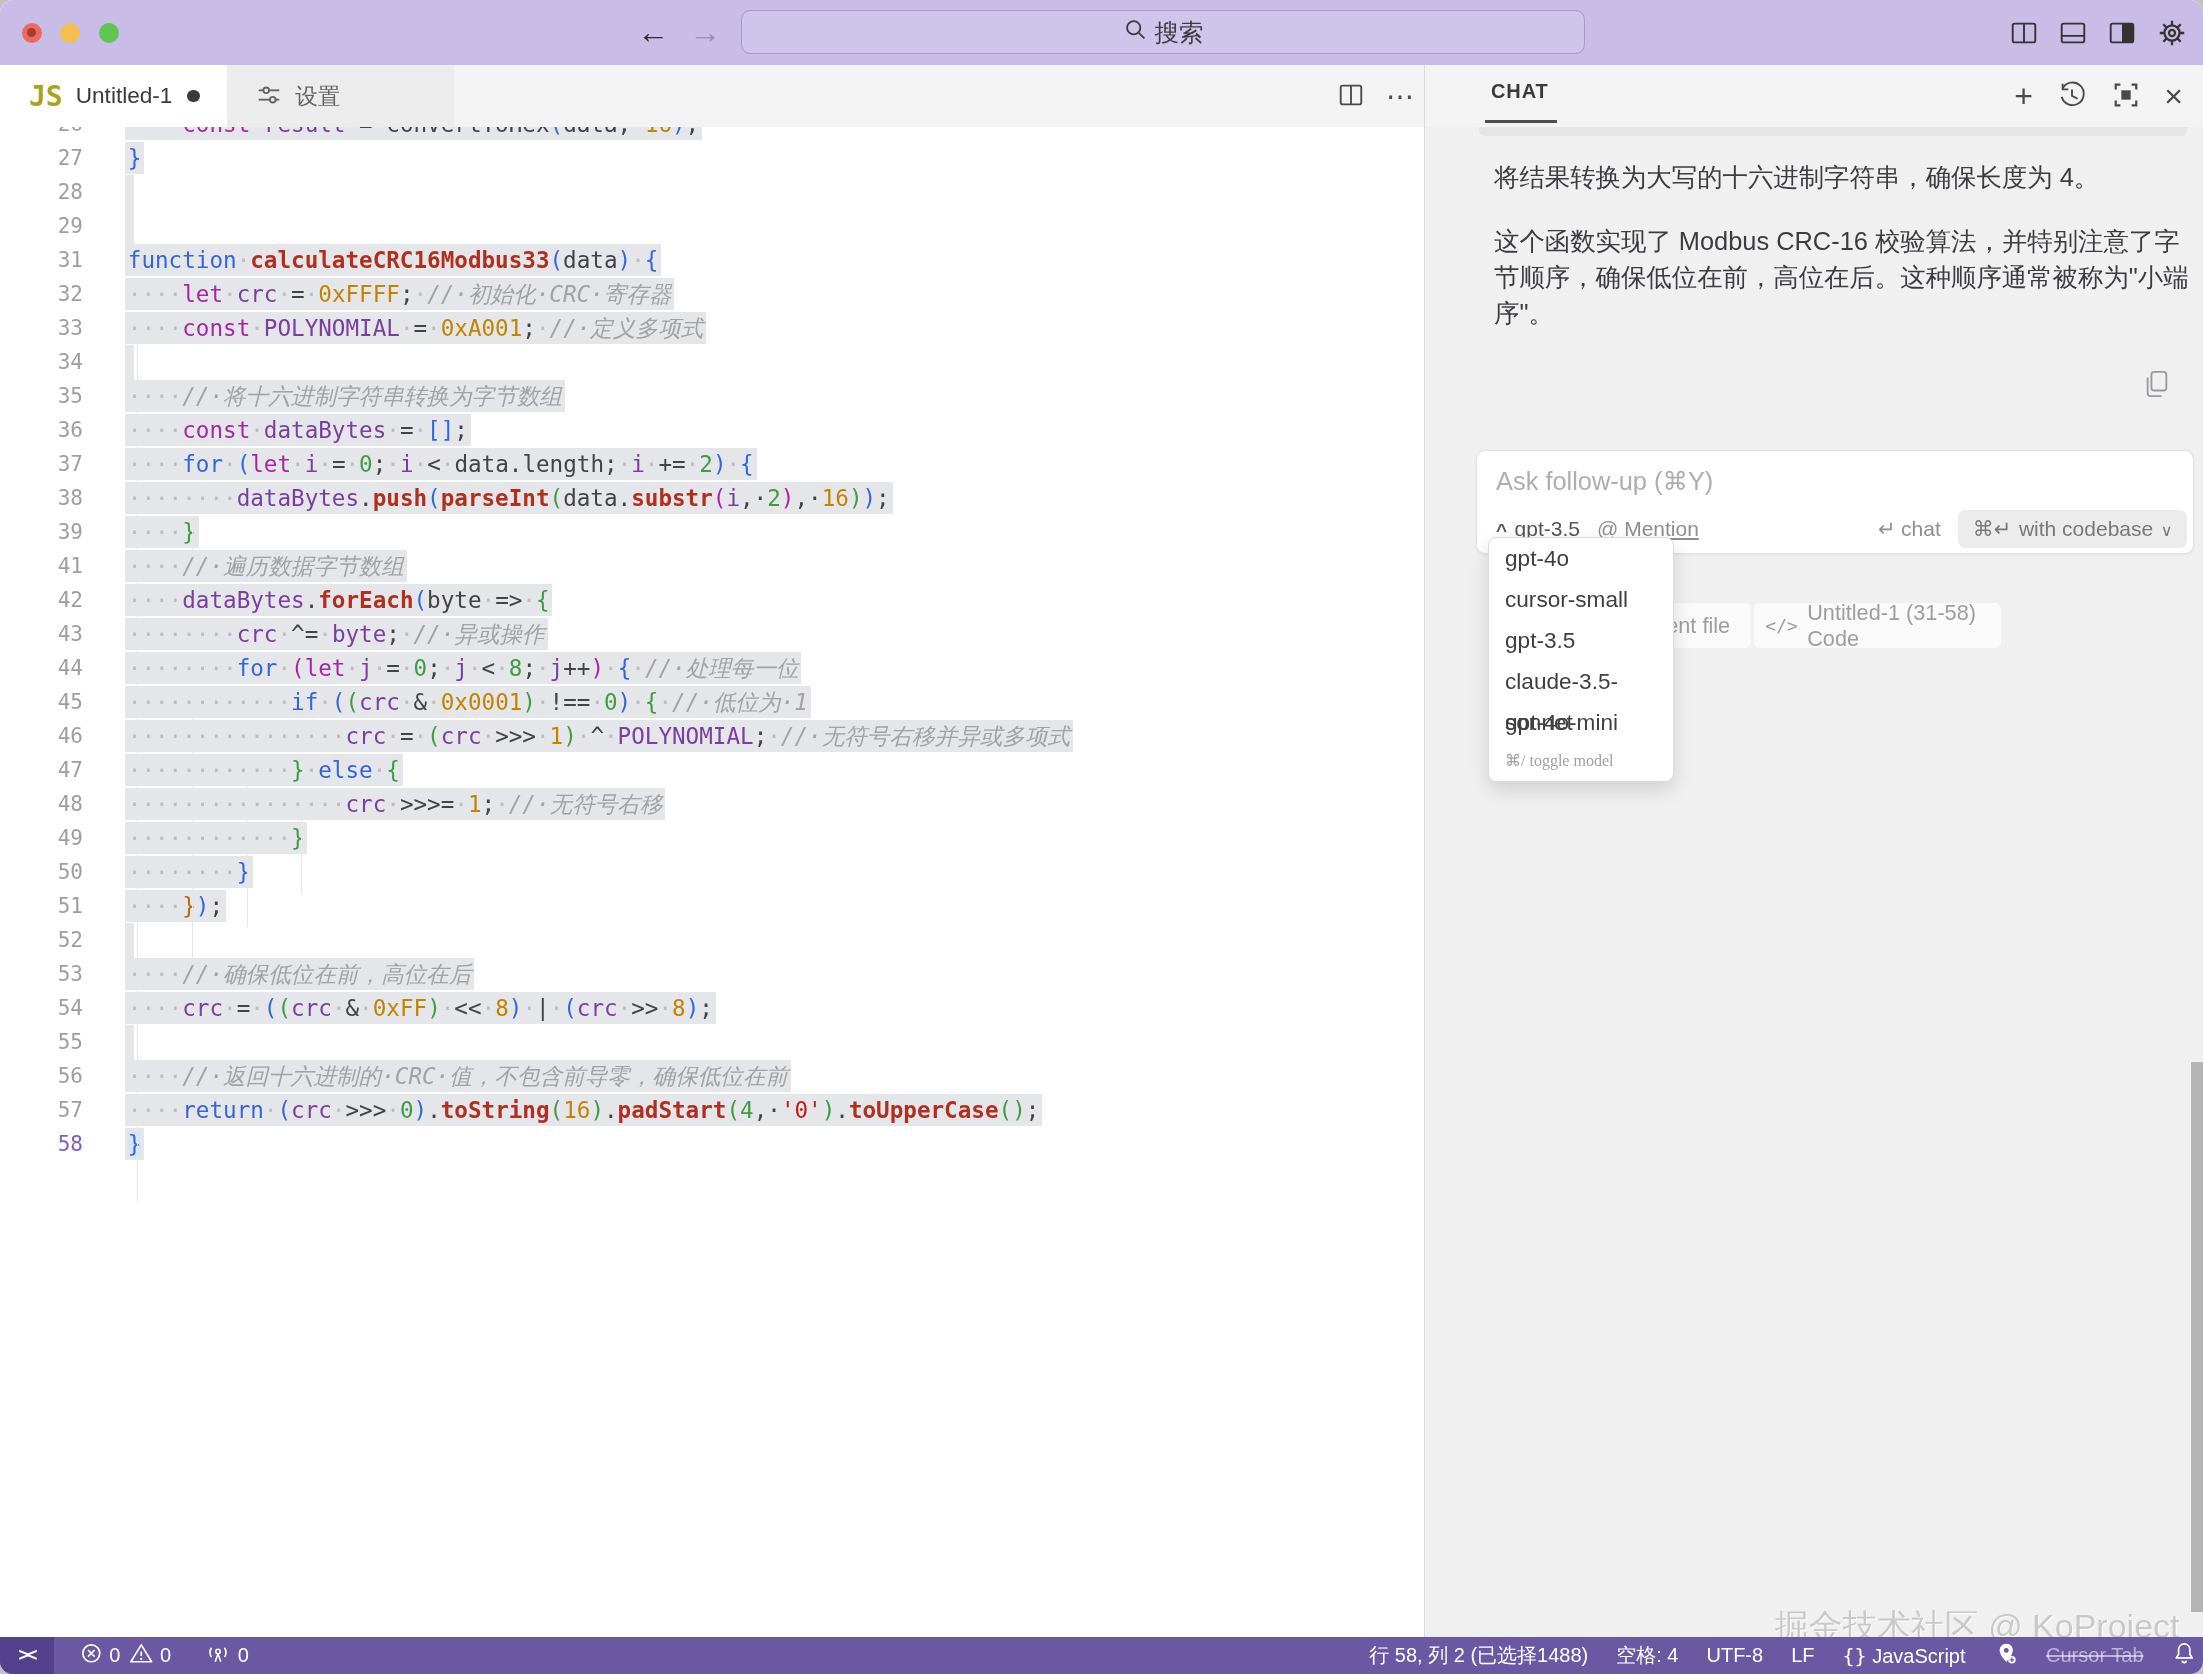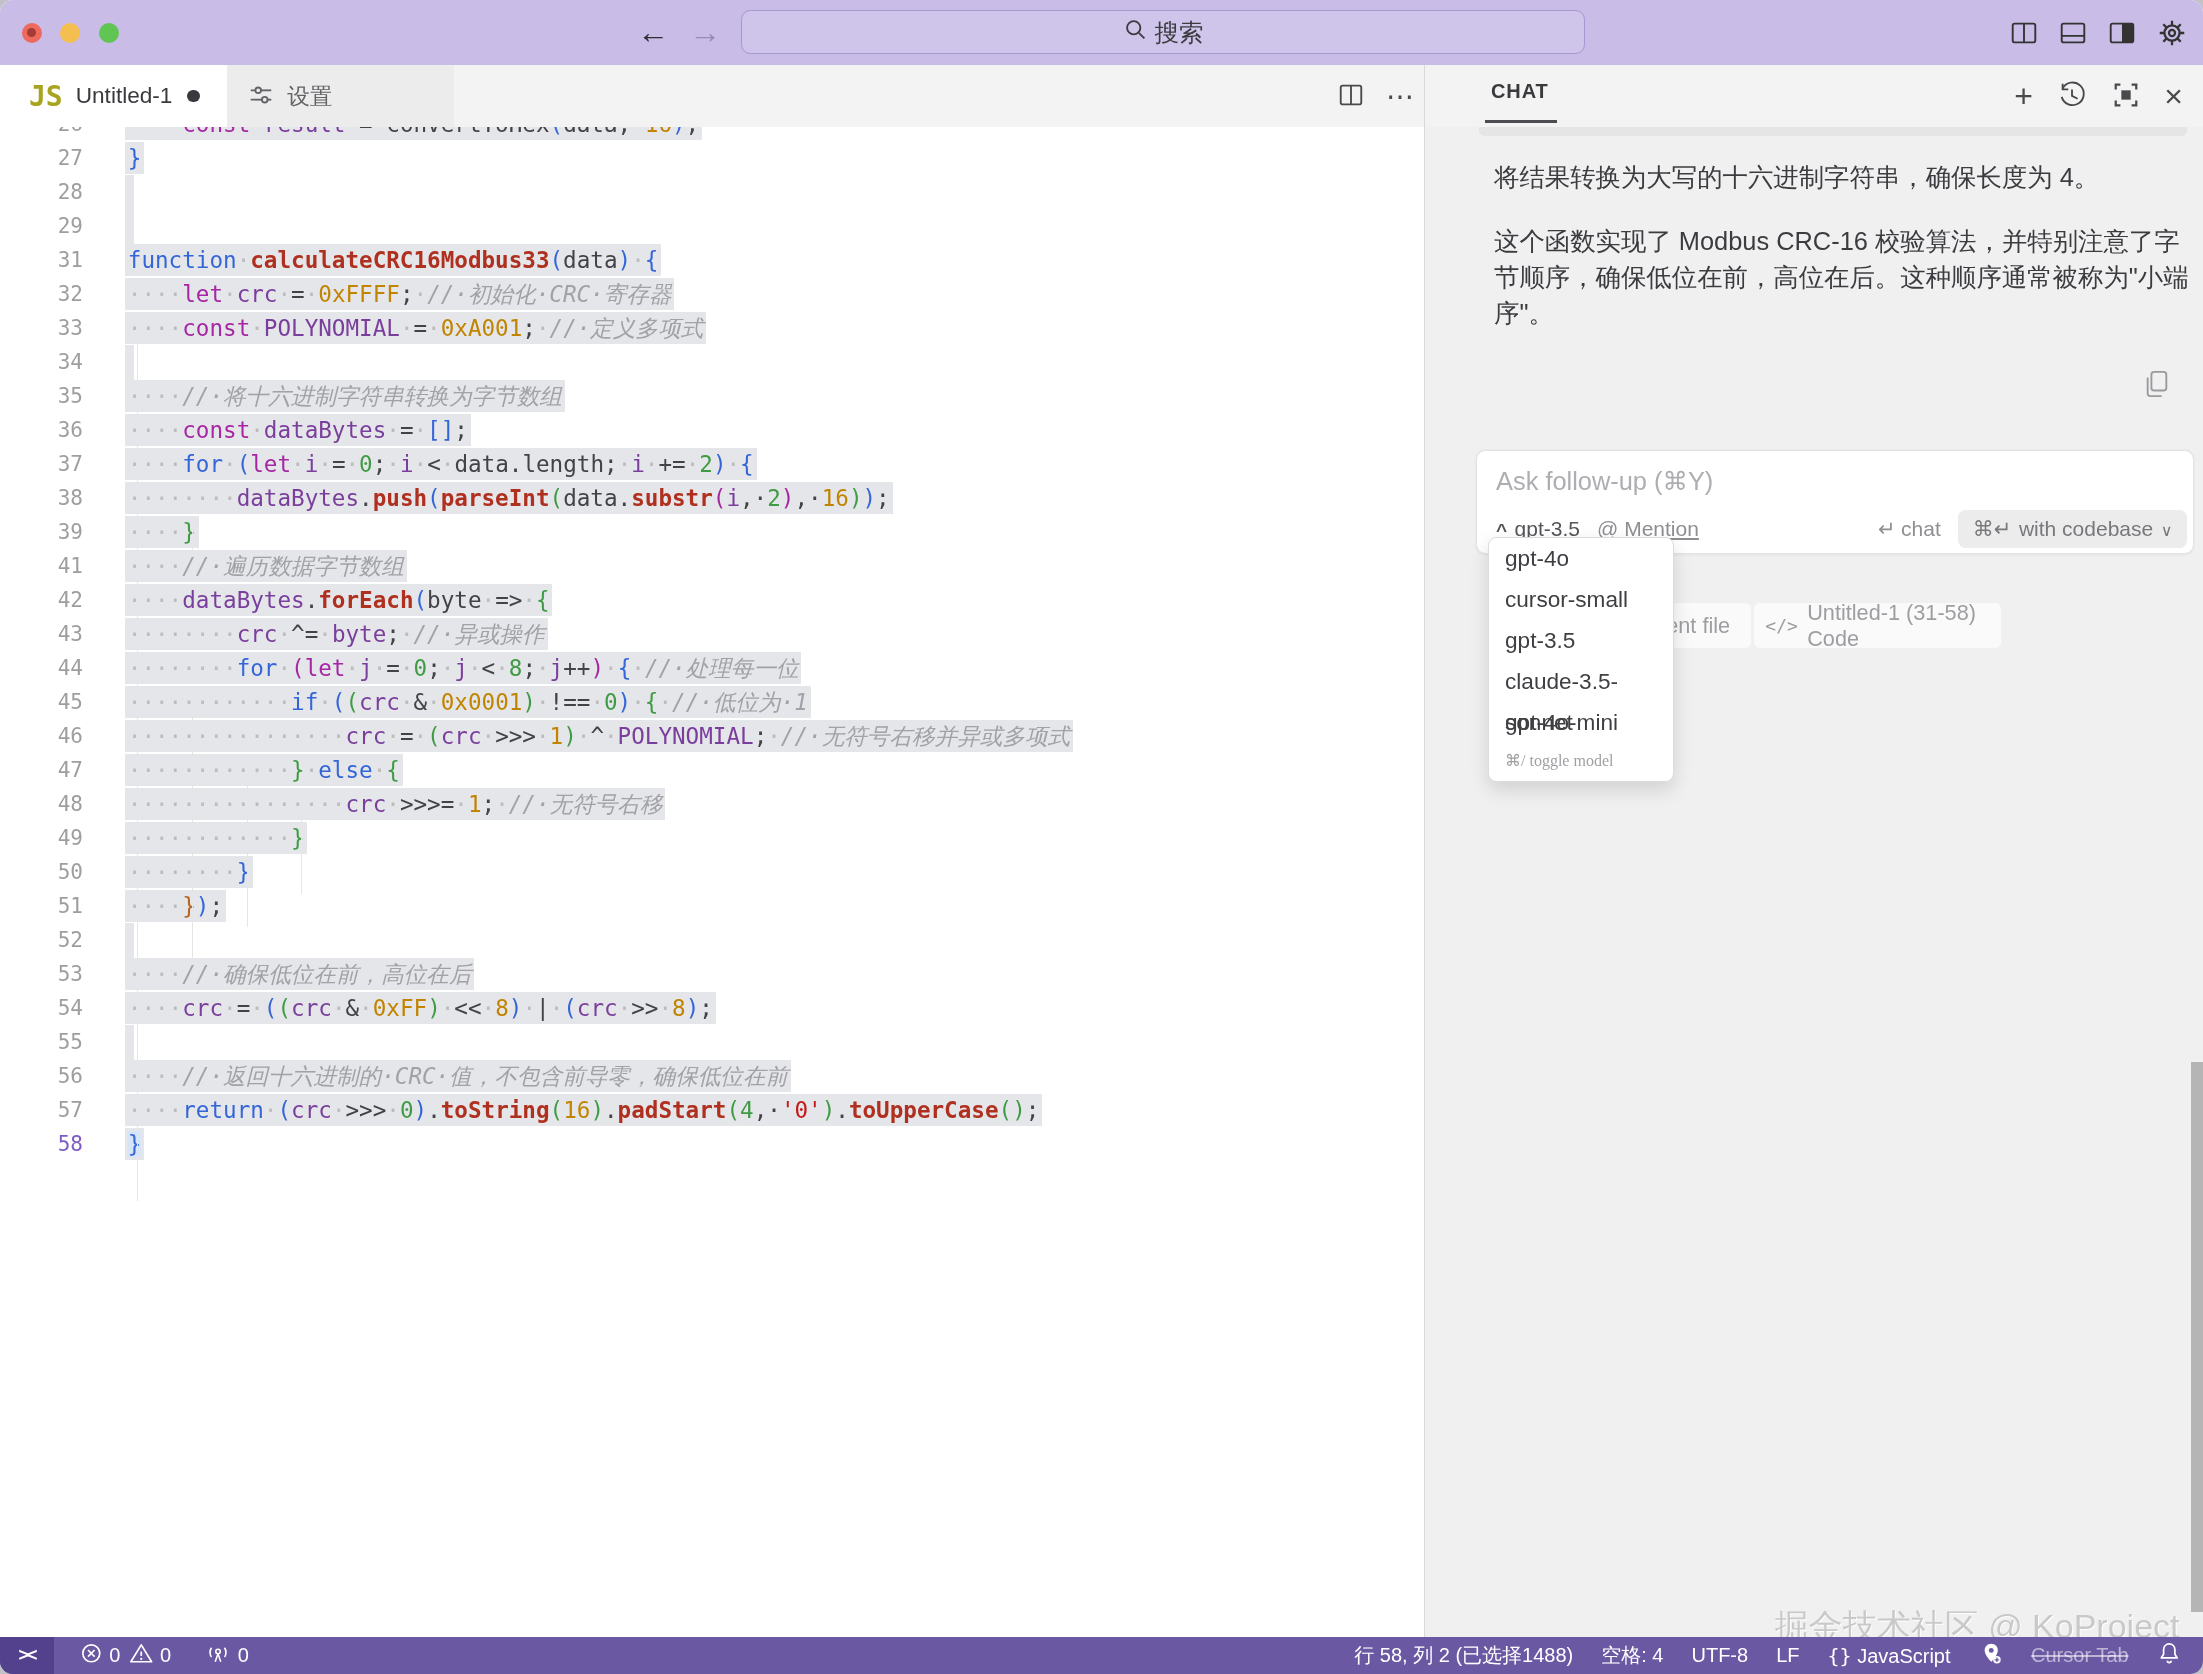--- a/index.html
+++ b/index.html
@@ -16,21 +16,21 @@
   .navarrow { position:absolute; top:13px; font-size:32px; line-height:38px; color:#2f2f33; }
   .navarrow.fwd { color:#958ab8; }
   .searchbox { position:absolute; left:741px; top:10.4px; width:844px; height:44px; border:0.9px solid #a797cf; border-radius:9.4px; background:#cfc4ea; display:flex; align-items:center; justify-content:center; gap:7.5px; color:#3c3c40; font-size:24.5px; }
   .winicons { position:absolute; right:0; top:0; height:65px; display:flex; align-items:center; gap:17px; padding-right:14px; }
   .winicons svg { display:block; }
 
   
   .tabstrip { position:absolute; left:0; top:65px; width:2203px; height:62px; background:#f3f3f3; }
   .tab { position:absolute; top:0; height:62px; display:flex; align-items:center; }
   .tab1 { left:0; width:227px; background:#ffffff; padding-left:29px; }
-  .tab2 { left:227px; width:227px; background:#ececec; padding-left:20px; color:#5f5f63; }
+  .tab2 { left:227px; width:227px; background:#ececec; padding-left:28px; color:#5f5f63; }
   .jsbadge { font-family:"DejaVu Sans Mono", monospace; font-weight:bold; font-size:28px; color:#a9a41f; margin-right:13px; }
   .tabtitle { font-size:22.6px; color:#3a3a3e; }
   .tab2 .tabtitle { color:#636367; }
   .moddot { width:12.2px; height:12.2px; border-radius:50%; background:#3a3a3e; margin-left:15px; }
   .tabactions { position:absolute; top:0; height:62px; left:1337px; width:87px; display:flex; align-items:center; gap:21px; color:#4a4a4e; }
   .ellipsis { font-size:28px; letter-spacing:1.9px; color:#4a4a4e; }
 
   .chathead { position:absolute; left:1425px; top:65px; width:779px; height:62px; background:#f3f3f3; }
   .chattab { position:absolute; left:66px; top:15px; font-size:20px; font-weight:bold; letter-spacing:0.9px; color:#3a3a3e; }
   .chatunderline { position:absolute; left:60px; top:55px; width:72px; height:2.8px; background:#4d4d51; }
@@ -90,21 +90,21 @@
 
   .scrollthumb { position:absolute; left:766px; top:997px; width:12.2px; height:550px; background:#b5b5b5; }
   .watermark { position:absolute; right:24.5px; top:1539px; font-size:34px; color:#c9c9c9; text-shadow:0.9px 0.9px 0 #ffffff; }
 
   
   .statusbar { position:absolute; left:0; top:1637px; width:2203px; height:37px; background:#6a58a3; color:#ffffff; display:flex; align-items:center; font-size:20px; }
   .remote { width:54px; height:37px; background:#53418e; display:flex; align-items:center; justify-content:center; font-weight:bold; font-size:18px; letter-spacing:-1.9px; }
   .sgroup { display:flex; align-items:center; gap:6.6px; }
   .sleft { display:flex; align-items:center; gap:8.5px; margin-left:26px; }
   .sleft .gap { width:17px; }
-  .sright { margin-left:auto; display:flex; align-items:center; gap:28px; padding-right:22px; }
+  .sright { margin-left:auto; display:flex; align-items:center; gap:28px; padding-right:7px; }
   .braces { font-family:"DejaVu Sans Mono", monospace; font-size:20px; margin-right:5.6px; }
   .cursortab { color:rgba(255,255,255,.55); text-decoration:line-through; }
 </style>
 </head>
 <body>
 
 <div id="window">
 
   <div class="titlebar">
     <div class="tl tl-red"></div>

